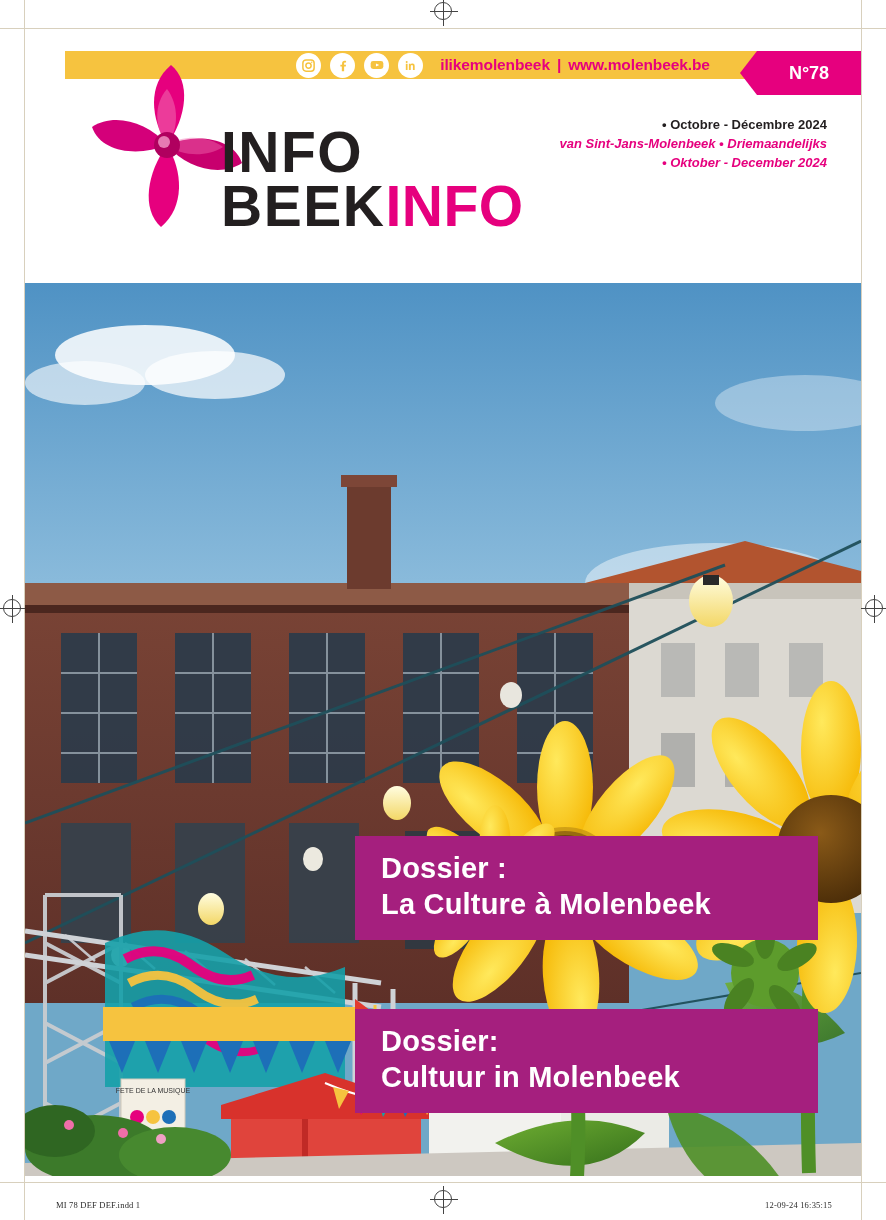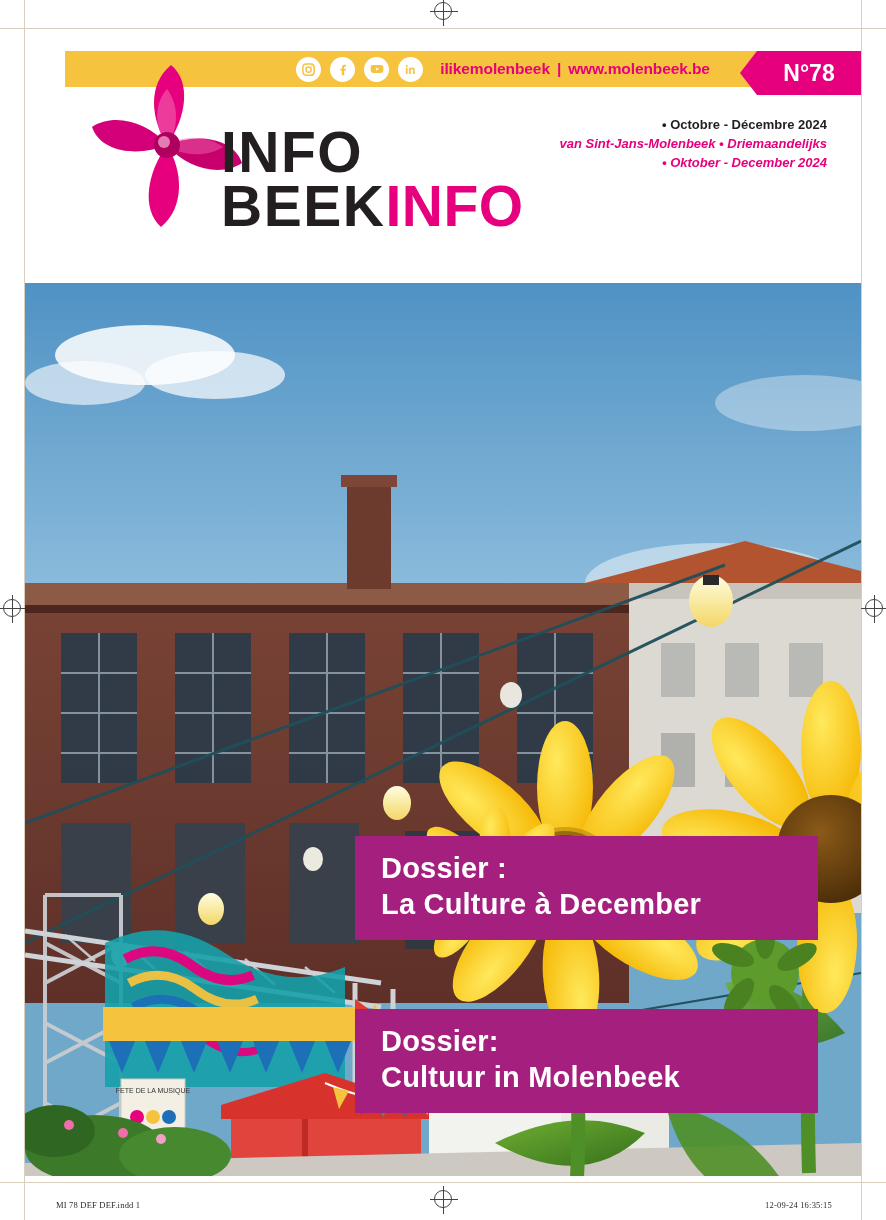--- a/index.html
+++ b/index.html
@@ -62,21 +62,21 @@
   
   .masthead {
     position: absolute;
     left: 25px; top: 29px;
     width: 836px; height: 228px;
   }
 
   .topbar {
     position: absolute;
     left: 40px; top: 22px;
-    width: 756px; height: 36px;
+    width: 756px; height: 28px;
     background: #f6c33f;
   }
   .topbar-inner {
     position: absolute;
     left: 0; top: 0; right: 0; bottom: 0;
     display: flex;
     align-items: center;
     justify-content: center;
     gap: 9px;
     padding-left: 120px;
@@ -109,21 +109,21 @@
 
   .issue-flag {
     position: absolute;
     right: 0; top: 22px;
     width: 104px; height: 44px;
     background: #e6007e;
     color: #fff;
     display: flex;
     align-items: center;
     justify-content: center;
-    font-size: 23px;
+    font-size: 18px;
     font-weight: bold;
   }
   .issue-flag::before {
     content: "";
     position: absolute;
     left: -17px; top: 0;
     border-top: 22px solid transparent;
     border-bottom: 22px solid transparent;
     border-right: 17px solid #e6007e;
   }
@@ -678,21 +678,21 @@
           <ellipse cx="20" cy="30" rx="10" ry="22" transform="rotate(140 20 30)"></ellipse>
           <ellipse cx="-26" cy="24" rx="10" ry="22" transform="rotate(215 -26 24)"></ellipse>
           <ellipse cx="-32" cy="-18" rx="10" ry="22" transform="rotate(290 -32 -18)"></ellipse>
         </g>
       </g>
     </svg>
   </div>
 
   <div class="banner banner-fr">
     <div>Dossier :</div>
-    <div>La Culture à December</div>
+    <div>La Culture à Molenbeek</div>
   </div>
 
   <div class="banner banner-nl">
     <div>Dossier:</div>
     <div>Cultuur in Molenbeek</div>
   </div>
 
   <div class="footer-text footer-left">MI 78 DEF DEF.indd   1</div>
   <div class="footer-text footer-right">12-09-24   16:35:15</div>
 

